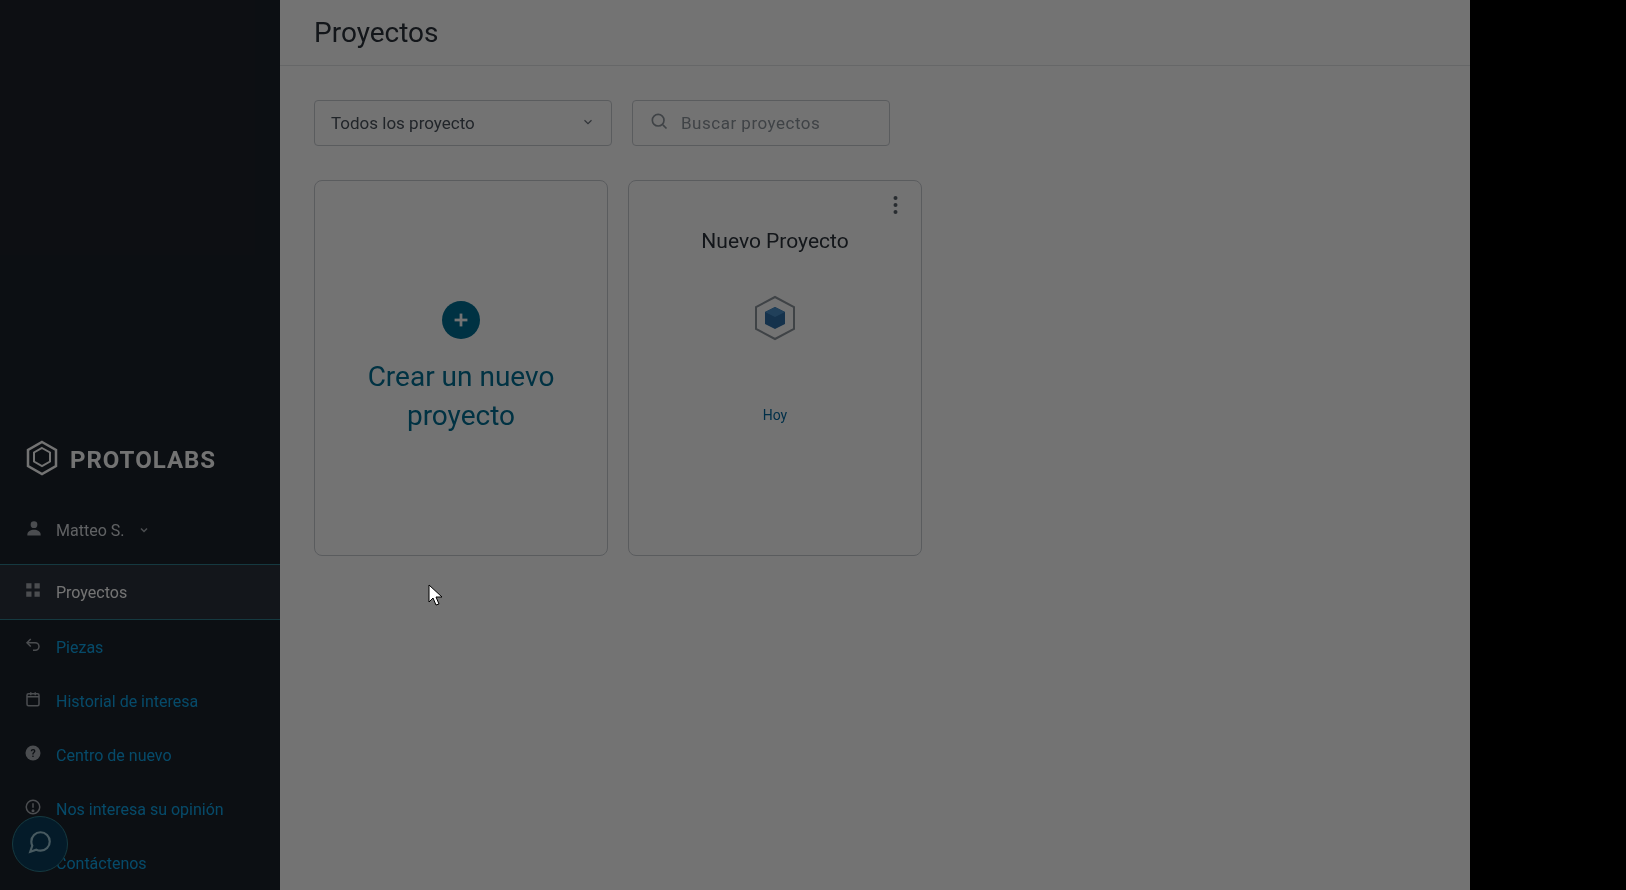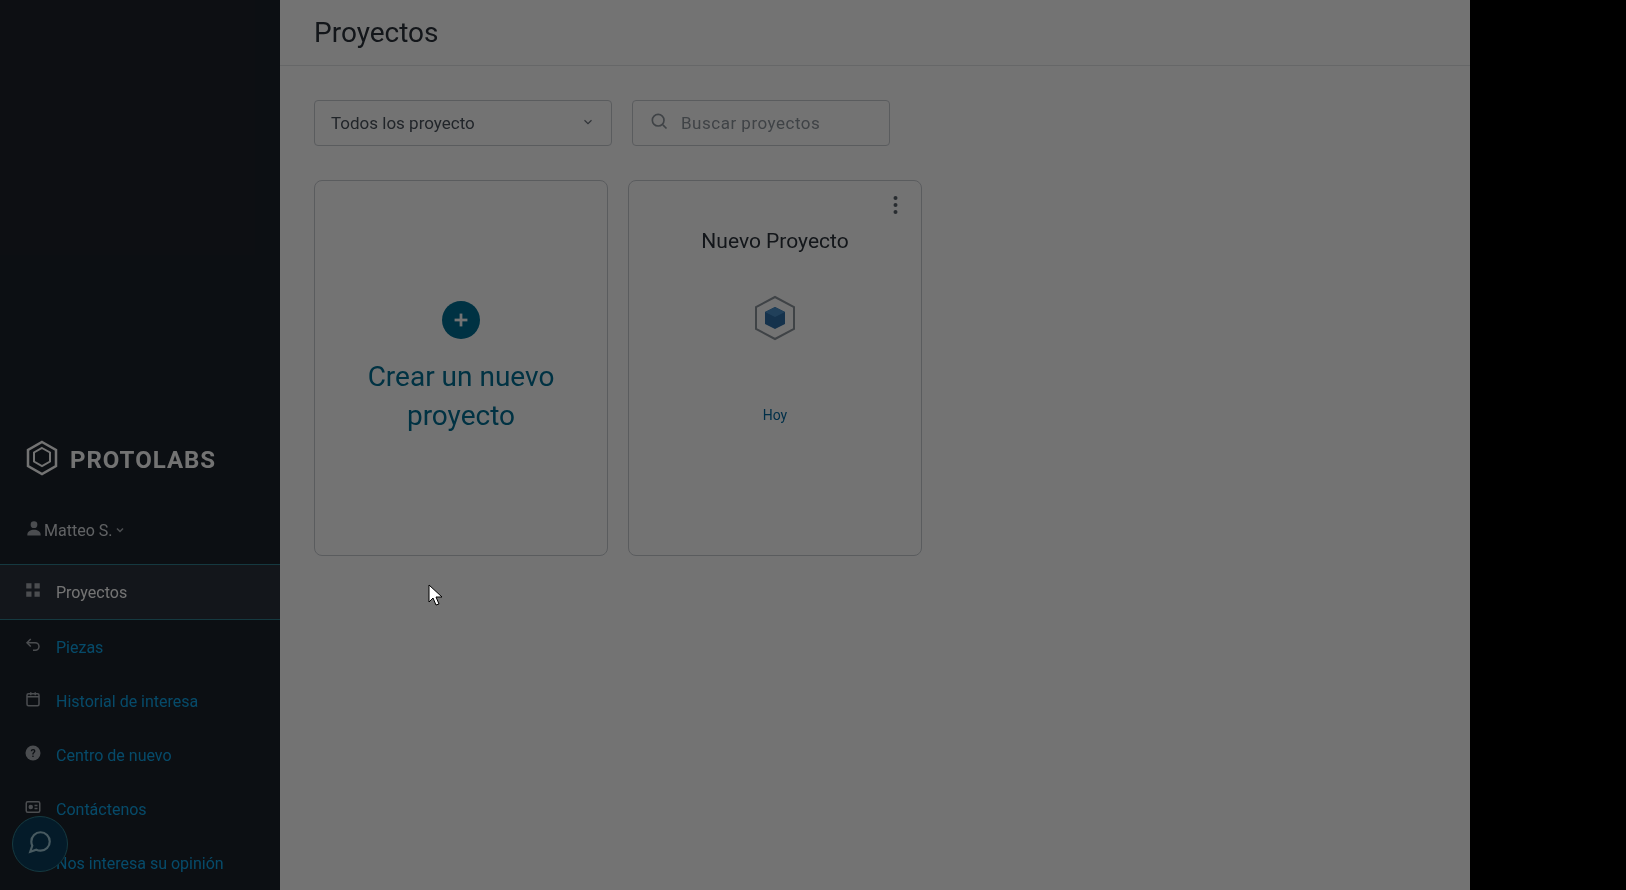--- a/index.html
+++ b/index.html
@@ -34,20 +34,21 @@
   .logo-text {
     font-size: 24px;
     font-weight: 700;
     letter-spacing: 1px;
     color: #fff;
   }
 
   .user-row {
     display: flex;
     align-items: center;
+    gap: 12px;
     padding: 14px 24px;
     color: #d6d9dd;
     font-size: 16px;
     cursor: pointer;
   }
   .user-row .chev { margin-left: 2px; }
 
   .nav { margin-top: 8px; }
   .nav-item {
     display: flex;
@@ -315,37 +316,37 @@
           <svg width="18" height="18" viewBox="0 0 24 24" fill="#a6abb2">
               <circle cx="12" cy="12" r="10"></circle>
               <text x="12" y="17" text-anchor="middle" font-size="14" fill="#1c222b" font-weight="bold">?</text>
             </svg>
         </span>
         <span>Centro de nuevo</span>
       </div>
       <div class="nav-item">
         <span>
           <svg width="18" height="18" viewBox="0 0 24 24" fill="none" stroke="#a6abb2" stroke-width="2">
+              <circle cx="12" cy="12" r="9"></circle>
+              <line x1="12" y1="7" x2="12" y2="13"></line>
+              <circle cx="12" cy="17" r="1" fill="#a6abb2"></circle>
+            </svg>
+        </span>
+        <span>Nos interesa su opinión</span>
+      </div>
+      <div class="nav-item">
+        <span>
+          <svg width="18" height="18" viewBox="0 0 24 24" fill="none" stroke="#a6abb2" stroke-width="2">
               <rect x="3" y="5" width="18" height="14" rx="2"></rect>
               <circle cx="9" cy="12" r="2" fill="#a6abb2"></circle>
               <line x1="14" y1="10" x2="18" y2="10"></line>
               <line x1="14" y1="14" x2="18" y2="14"></line>
             </svg>
         </span>
         <span>Contáctenos</span>
-      </div>
-      <div class="nav-item">
-        <span>
-          <svg width="18" height="18" viewBox="0 0 24 24" fill="none" stroke="#a6abb2" stroke-width="2">
-              <circle cx="12" cy="12" r="9"></circle>
-              <line x1="12" y1="7" x2="12" y2="13"></line>
-              <circle cx="12" cy="17" r="1" fill="#a6abb2"></circle>
-            </svg>
-        </span>
-        <span>Nos interesa su opinión</span>
       </div>
     </nav>
   </aside>
 
   <main class="main">
     <div class="header">
       <span>Proyectos</span>
     </div>
 
     <div class="content">

